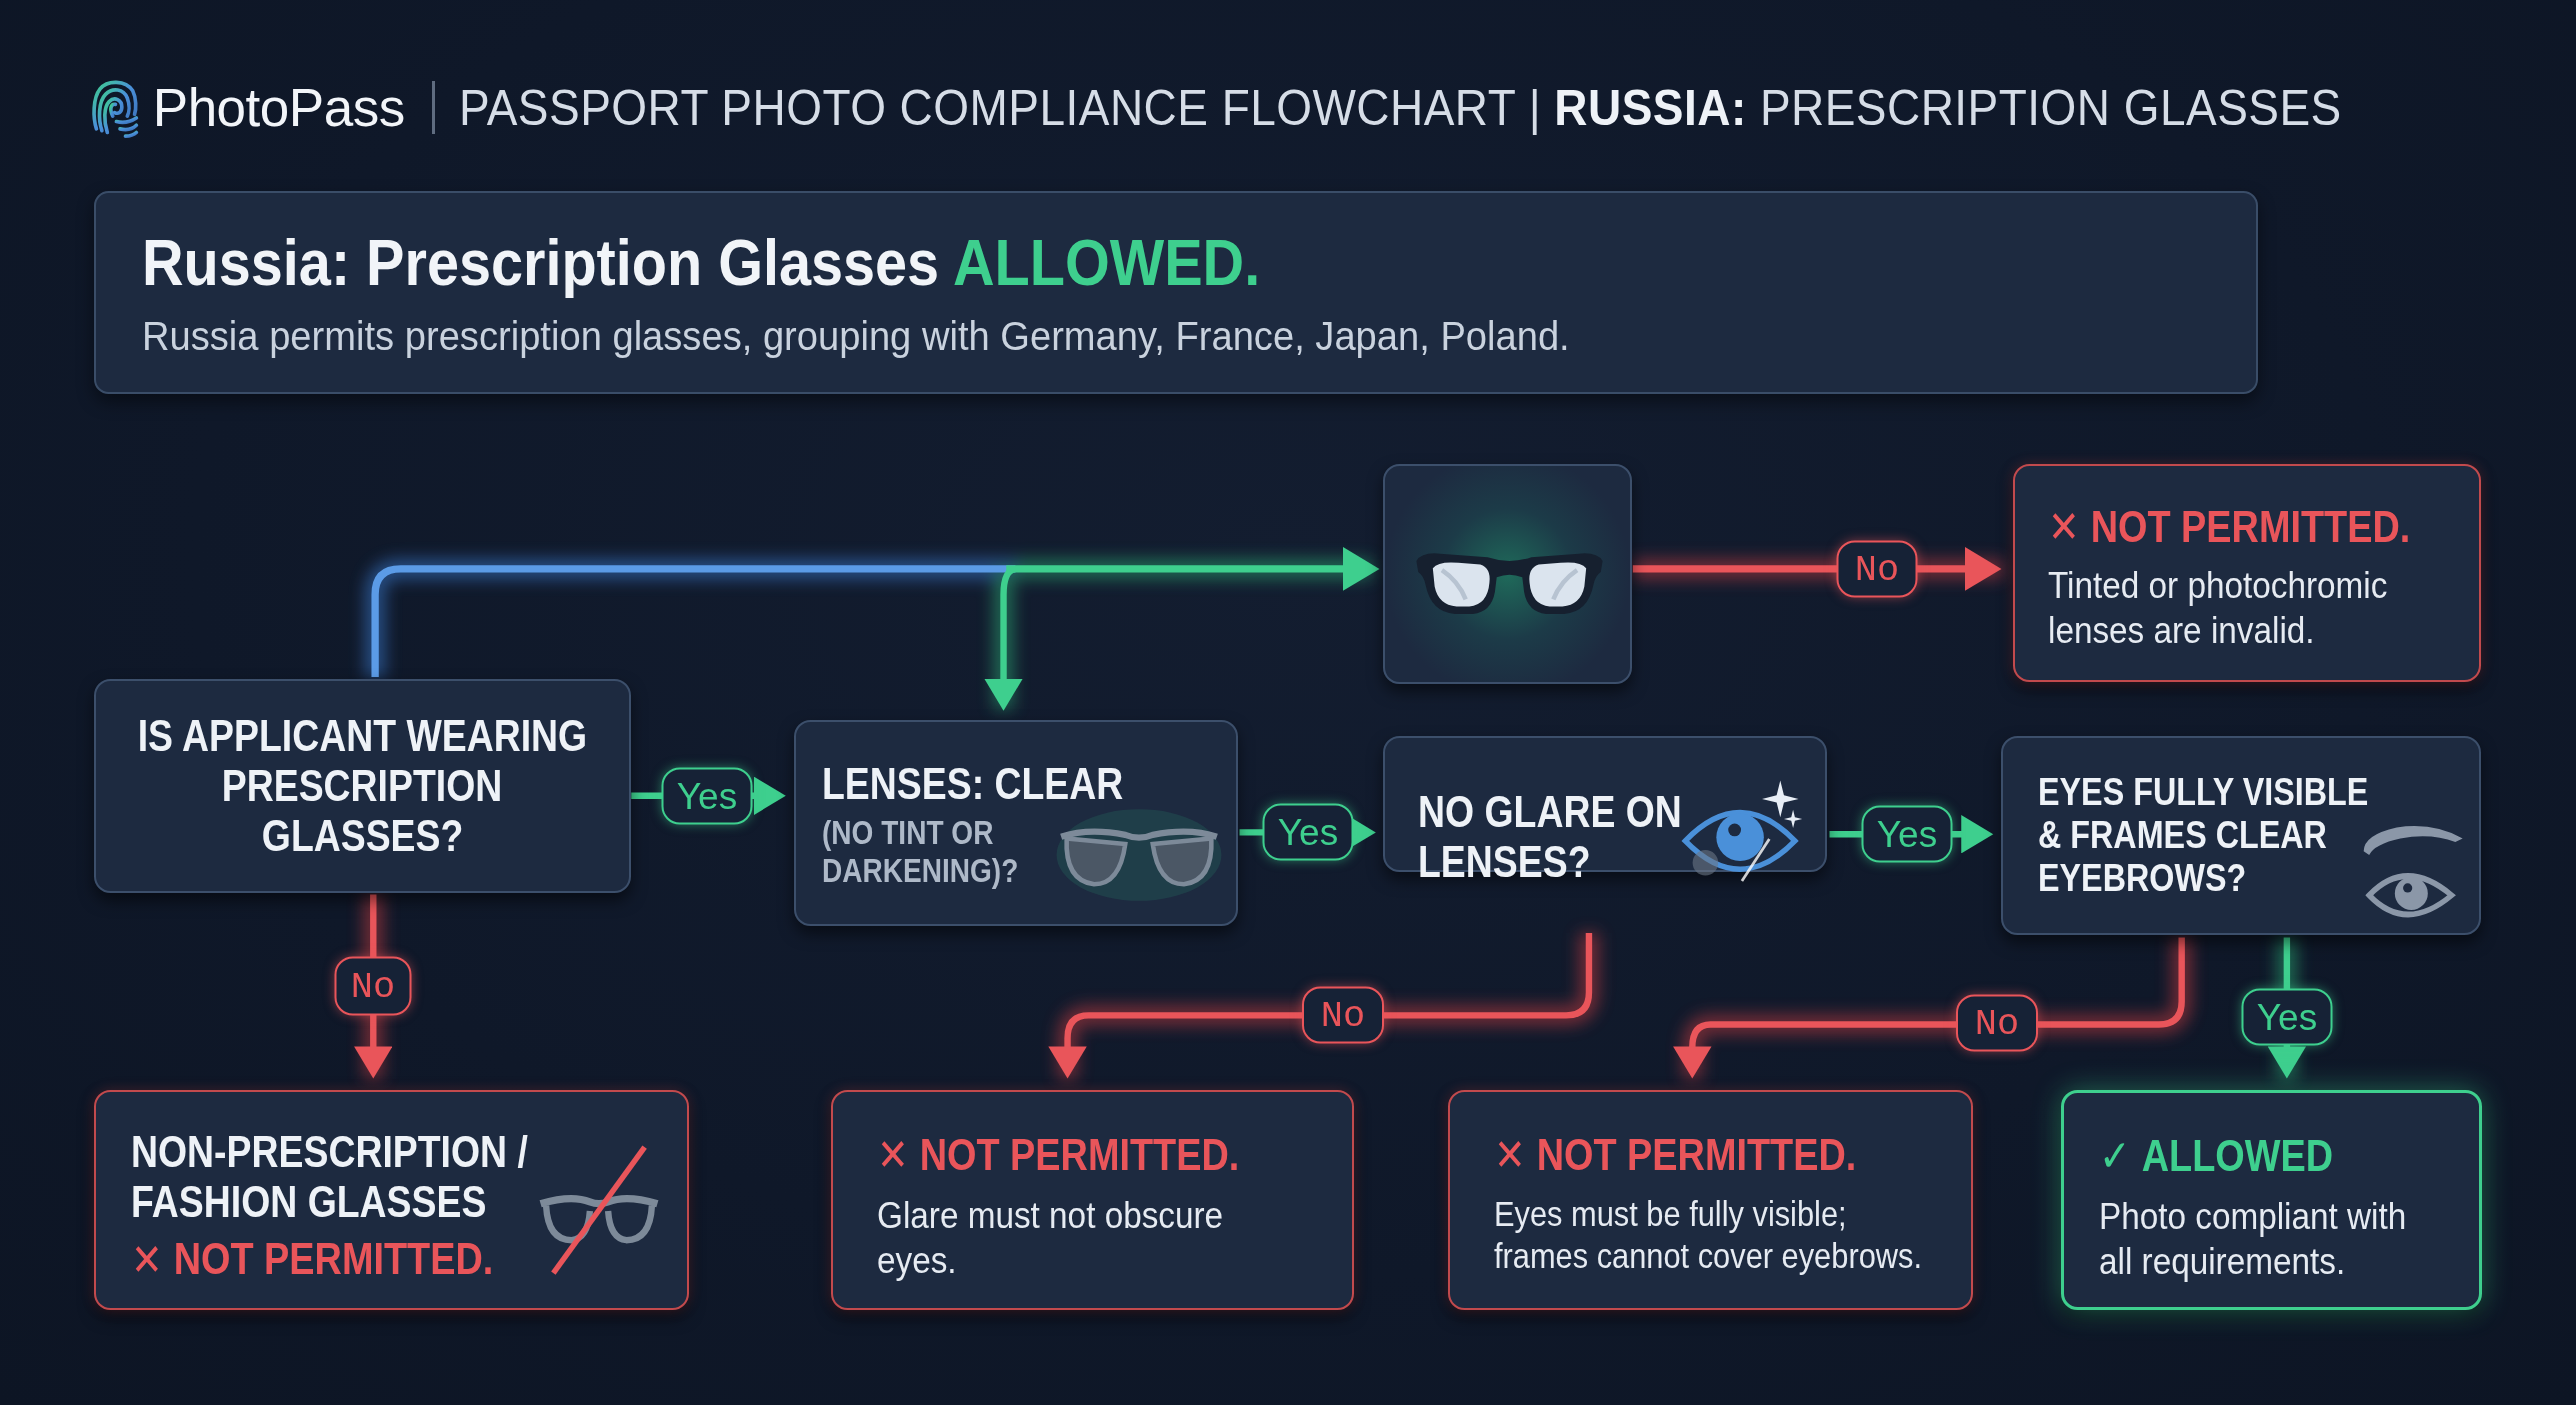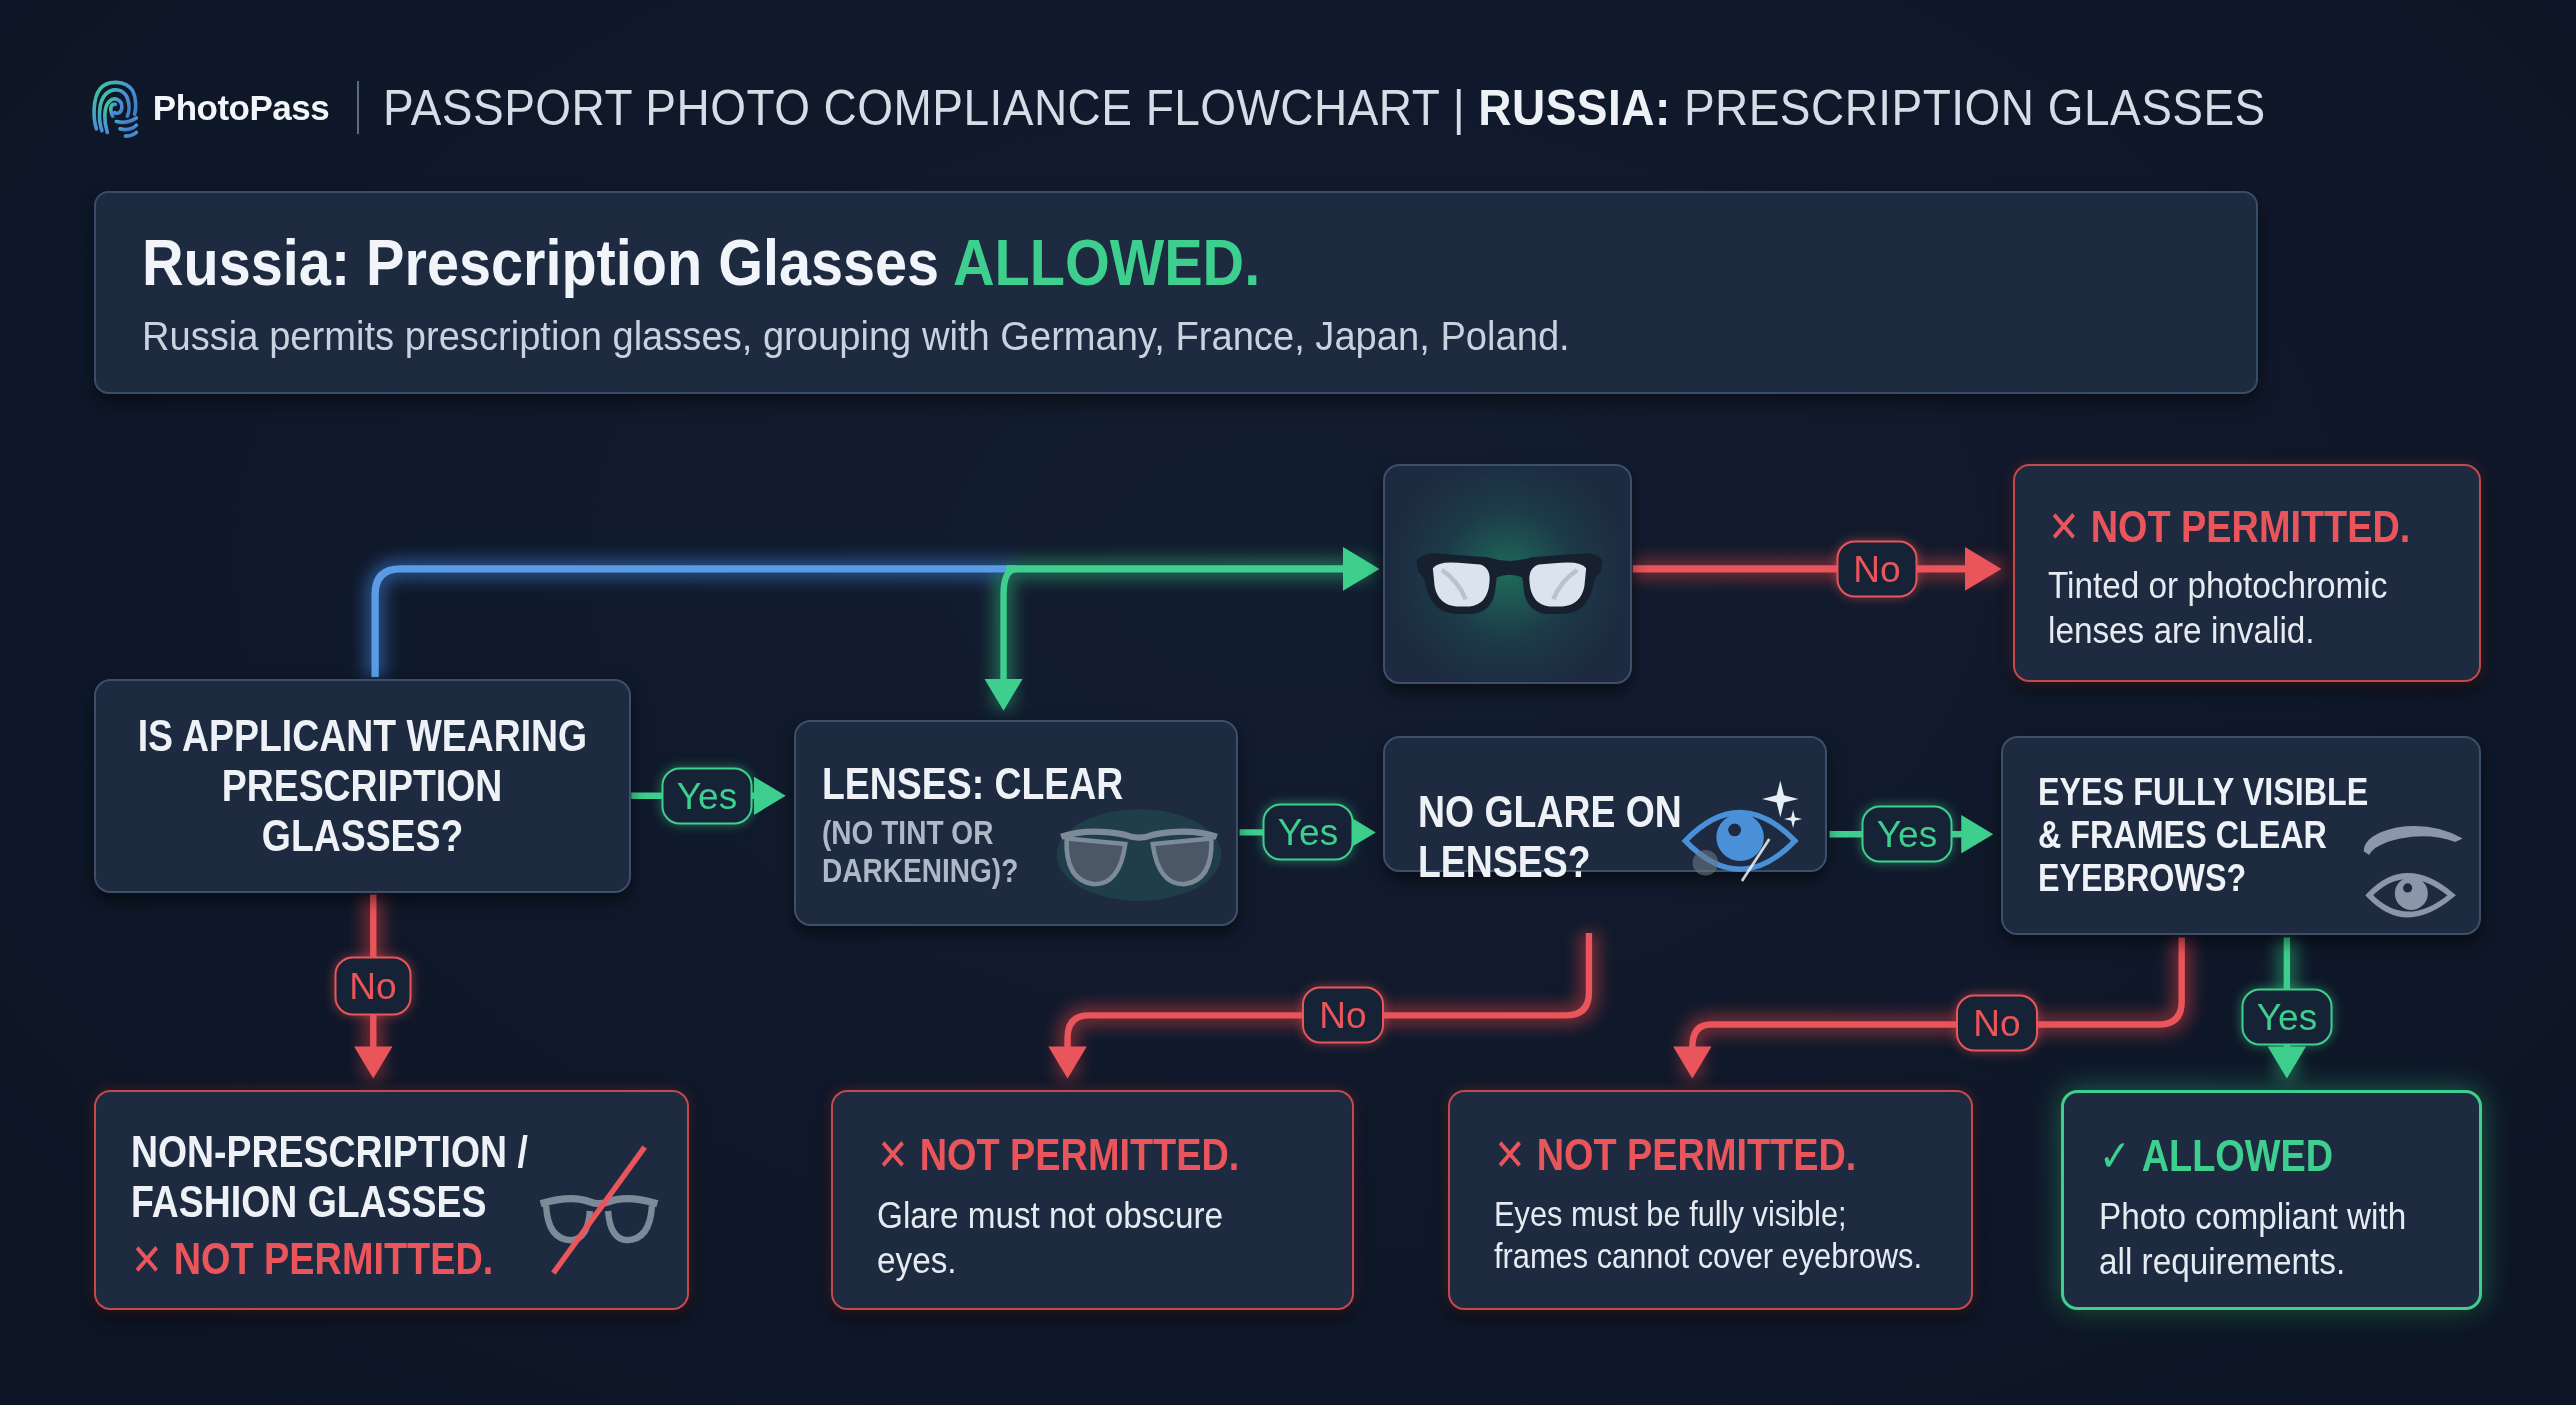--- a/index.html
+++ b/index.html
@@ -8,21 +8,21 @@
     background: radial-gradient(ellipse at 50% 40%, #131d30 0%, #0f1829 60%, #0d1524 100%);
     font-family: "Liberation Sans", "DejaVu Sans", sans-serif;
     color: #e8edf4;
     position: relative;
   }
   .abs { position: absolute; }
 
   
   .header { left: 91px; top: 71px; height: 73px; display: flex; align-items: center; }
   .logo-icon { width: 49px; height: 64px; margin-right: 12.8px; }
-  .brand { font-size: 35px; font-weight: 700; color: #f2f5f9; letter-spacing: -0.5px; }
+  .brand { font-size: 53px; font-weight: 400; color: #f2f5f9; letter-spacing: -0.5px; }
   .hdr-sep { width: 2.7px; height: 53px; background: #5f6c80; margin: 0 24px 0 27.4px; }
   .hdr-title { font-size: 50px; font-weight: 400; color: #d6dde7; letter-spacing: 0.5px; transform: scaleX(0.92); transform-origin: left center; white-space: nowrap; }
   .hdr-title b { font-weight: 700; color: #eef2f7; }
 
   
   .banner {
     left: 94px; top: 191px; width: 2164px; height: 203px;
     background: #1d2a40; border: 2.7px solid #3a4d68; border-radius: 14.6px;
     box-shadow: 0 7.3px 16.5px rgba(0,0,0,0.45);
     padding: 33px 22px 0 46px;
@@ -50,21 +50,21 @@
   .np-title .mk, .ok-title .mk { margin-right: 12.8px; font-size: 44px; }
   .body-text { font-size: 37px; line-height: 1.22; color: #e6ebf2; transform: scaleX(0.9); transform-origin: left top; white-space: nowrap; }
 
   
   .pill {
     position: absolute; border-radius: 18.3px; background: #162236;
     font-size: 37px; display: flex; align-items: center; justify-content: center;
     transform: translate(-50%, -50%);
   }
   .pill.g { border: 2.7px solid #3ecf8e; color: #3ecf8e; box-shadow: 0 0 11px rgba(62,207,142,0.5); }
-  .pill.r { border: 2.7px solid #e9555a; color: #e9555a; box-shadow: 0 0 11px rgba(233,85,90,0.5); }
+  .pill.r { border: 2.7px solid #e9555a; color: #e9555a; box-shadow: 0 0 11px rgba(233,85,90,0.5); font-family: Liberation Mono, monospace; }
 
   svg.lines { position: absolute; left: 0; top: 0; }
 </style>
 </head>
 <body>
 
 <svg class="lines" width="2576" height="1405" viewBox="0 0 2816 1536">
   <defs>
     <filter id="glowB" x="-20%" y="-20%" width="140%" height="140%">
         <feGaussianBlur stdDeviation="9"></feGaussianBlur>

